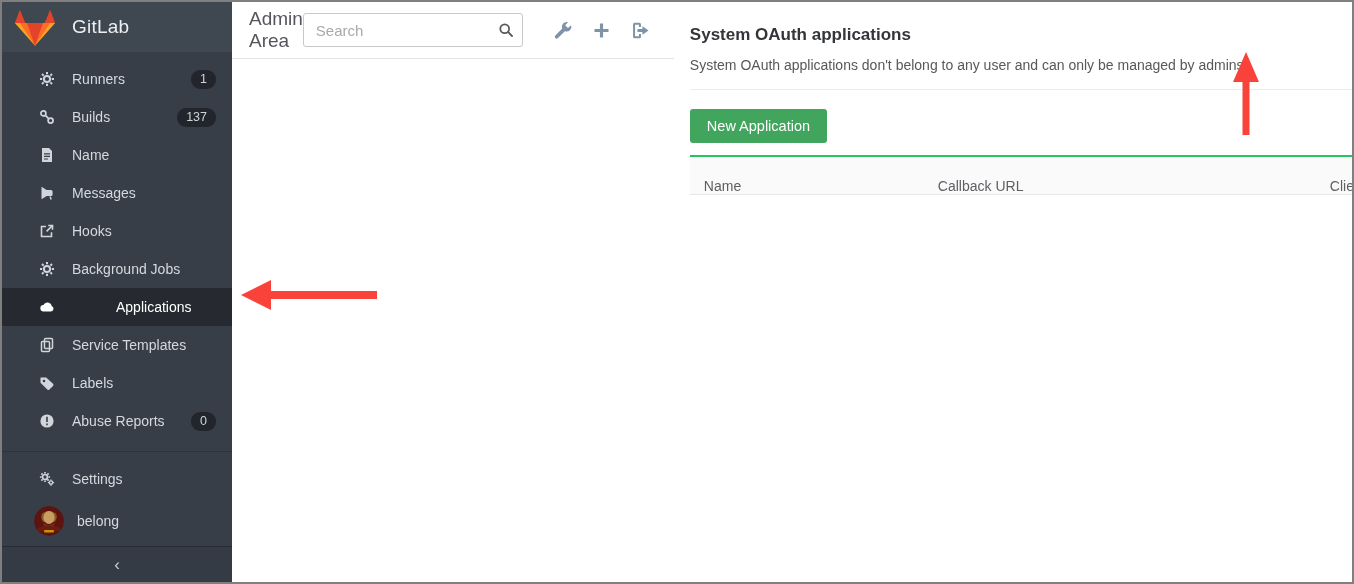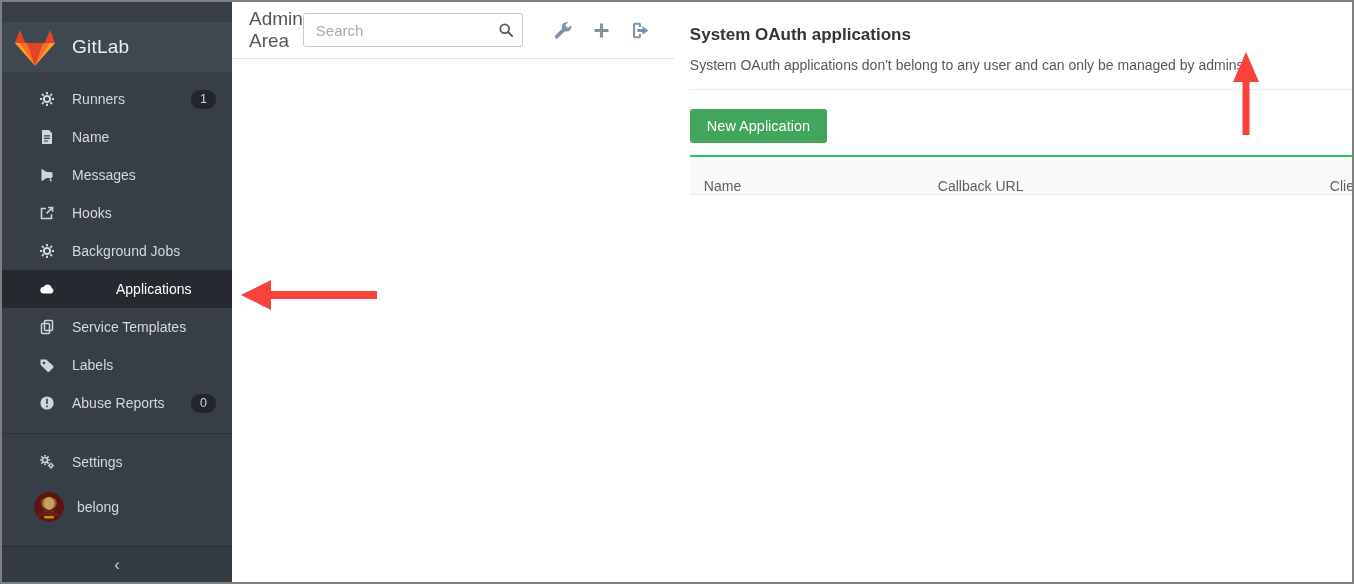--- a/index.html
+++ b/index.html
@@ -24,21 +24,20 @@
     background: #373e47;
     display: flex; flex-direction: column;
     color: #d4d9de;
     overflow: hidden;
   }
   .sidebar-header {
     height: 50px; flex: 0 0 50px;
     background: #3f4750;
     display: flex; align-items: center;
     padding-left: 12px;
-    margin-top: 20px;
   }
   .brand-logo { width: 42px; height: 38px; margin-right: 16px; }
   .brand-name { font-size: 19px; color: #eceef0; letter-spacing: .2px; }
 
   .nav { padding-top: 8px; }
   .nav-item {
     height: 38px;
     display: flex; align-items: center;
     padding: 0 16px 0 36px;
     font-size: 14px;
@@ -181,20 +180,31 @@
     <span class="nav-icon">
             <svg viewBox="0 0 16 16" fill="none" stroke="currentColor">
               <circle cx="8" cy="8" r="3.1" stroke-width="2"></circle>
               <path stroke-width="2" d="M8 1v2.2M8 12.8V15M1 8h2.2M12.8 8H15M3 3l1.6 1.6M11.4 11.4L13 13M13 3l-1.6 1.6M4.6 11.4L3 13"></path>
             </svg>
           </span>
     <span class="nav-label">Runners</span>
     <span class="nav-badge">1</span>
   </div>
 
+  <div class="nav-item">
+    <span class="nav-icon">
+            <svg viewBox="0 0 16 16" fill="none" stroke="currentColor">
+              <circle cx="4.4" cy="4.4" r="2.5" stroke-width="1.7"></circle>
+              <circle cx="11.6" cy="11.6" r="2.5" stroke-width="1.7"></circle>
+              <path d="M6.2 6.2l3.6 3.6" stroke-width="1.7"></path>
+            </svg>
+          </span>
+    <span class="nav-label">Builds</span>
+    <span class="nav-badge">137</span>
+  </div>
 
   <div class="nav-item">
     <span class="nav-icon">
             <svg viewBox="0 0 16 16">
               <path fill="currentColor" d="M3 1h7l3 3v11H3z"></path>
               <path fill="#373e47" d="M5 6.2h6v1.2H5zM5 8.8h6V10H5zM5 11.4h4v1.2H5z"></path>
             </svg>
           </span>
     <span class="nav-label">Name</span>
 

